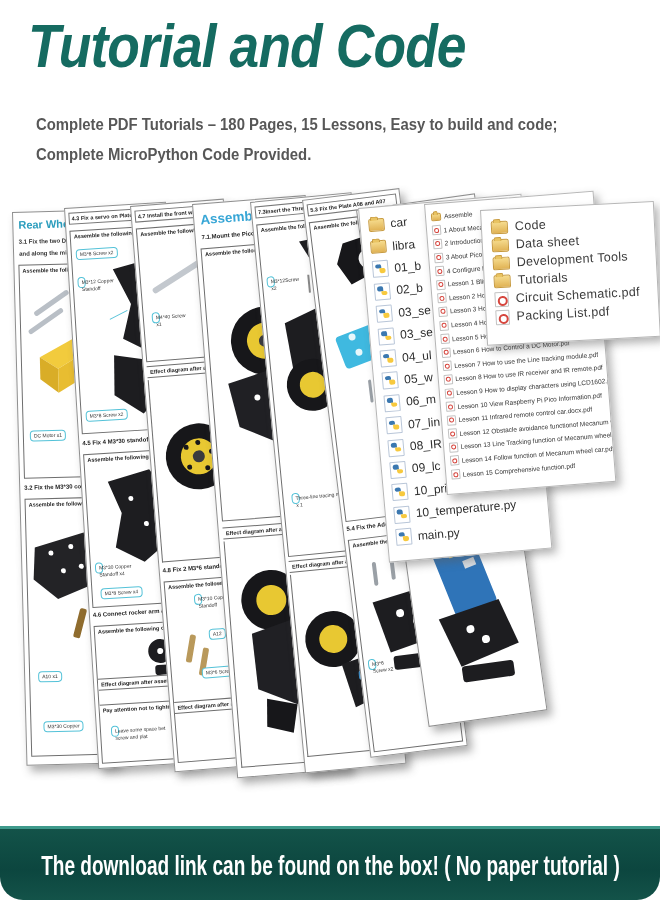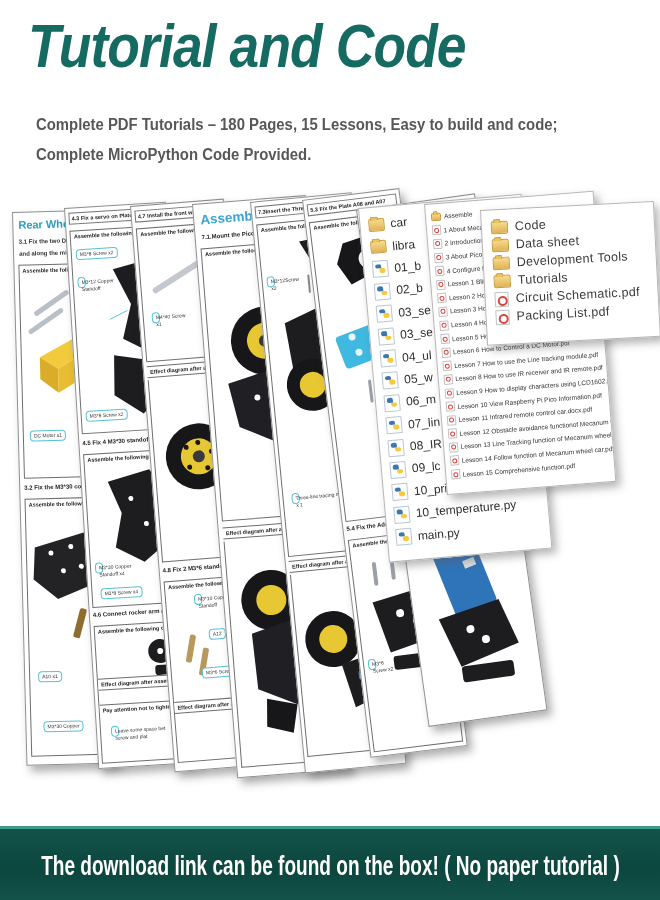--- a/index.html
+++ b/index.html
@@ -1,17 +1,17 @@
 <!DOCTYPE html>
 <html><head>
 <meta charset="utf-8">
 <style>
   html,body{margin:0;padding:0;background:#fff;}
   .canvas{position:relative;width:660px;height:900px;background:#fff;overflow:hidden;
-          font-family:"Liberation Sans",sans-serif;}
+          font-family:"Liberation Sans",sans-serif;border-radius:23px;}
 
   
   .title{position:absolute;left:28px;top:10px;font-size:62px;font-weight:bold;font-style:italic;
          color:#156b61;letter-spacing:-1px;white-space:nowrap;transform:scaleX(.86);
          transform-origin:left top;margin:0;}
   .sub{position:absolute;left:36px;color:#575757;font-size:16px;font-weight:bold;white-space:nowrap;
        transform:scaleX(.93);transform-origin:left top;margin:0;}
   .sub1{top:116px;} .sub2{top:146px;}
 
   

